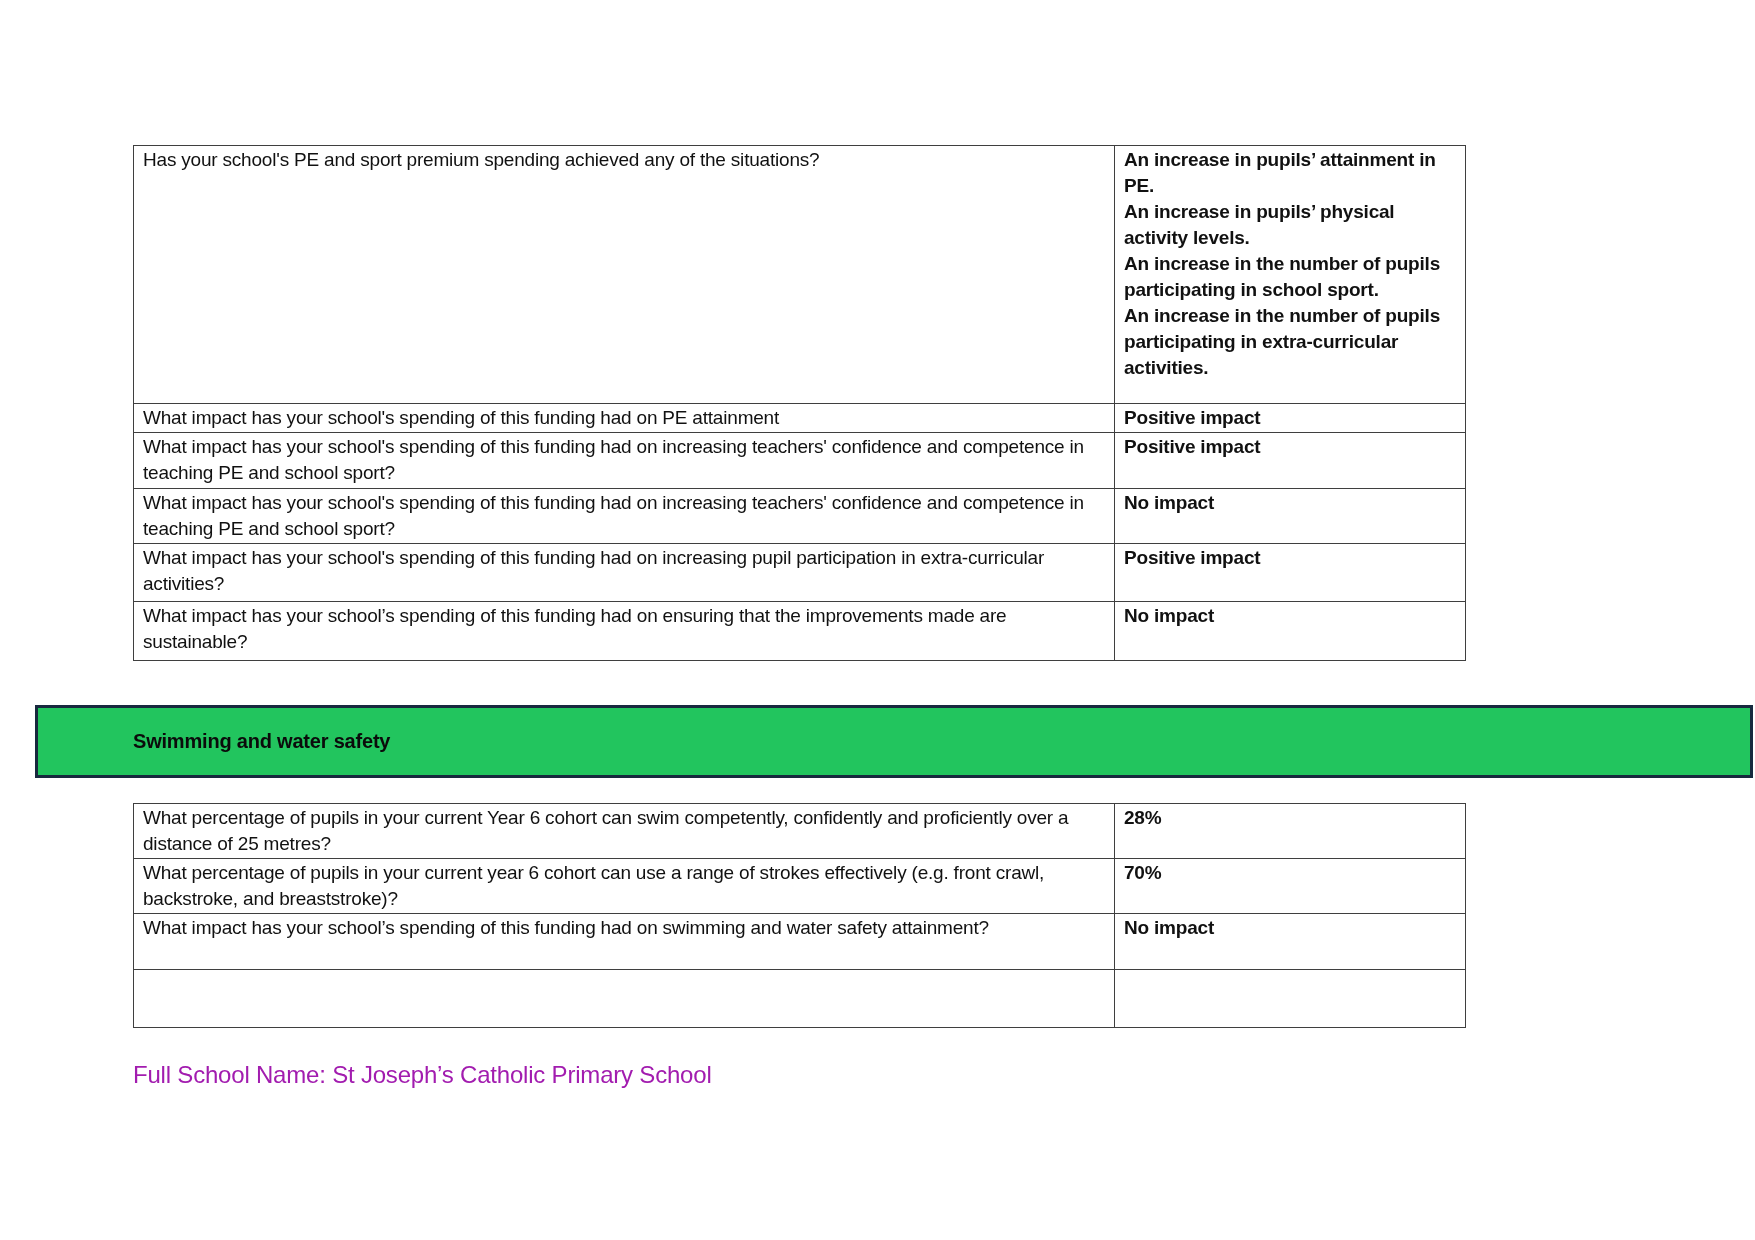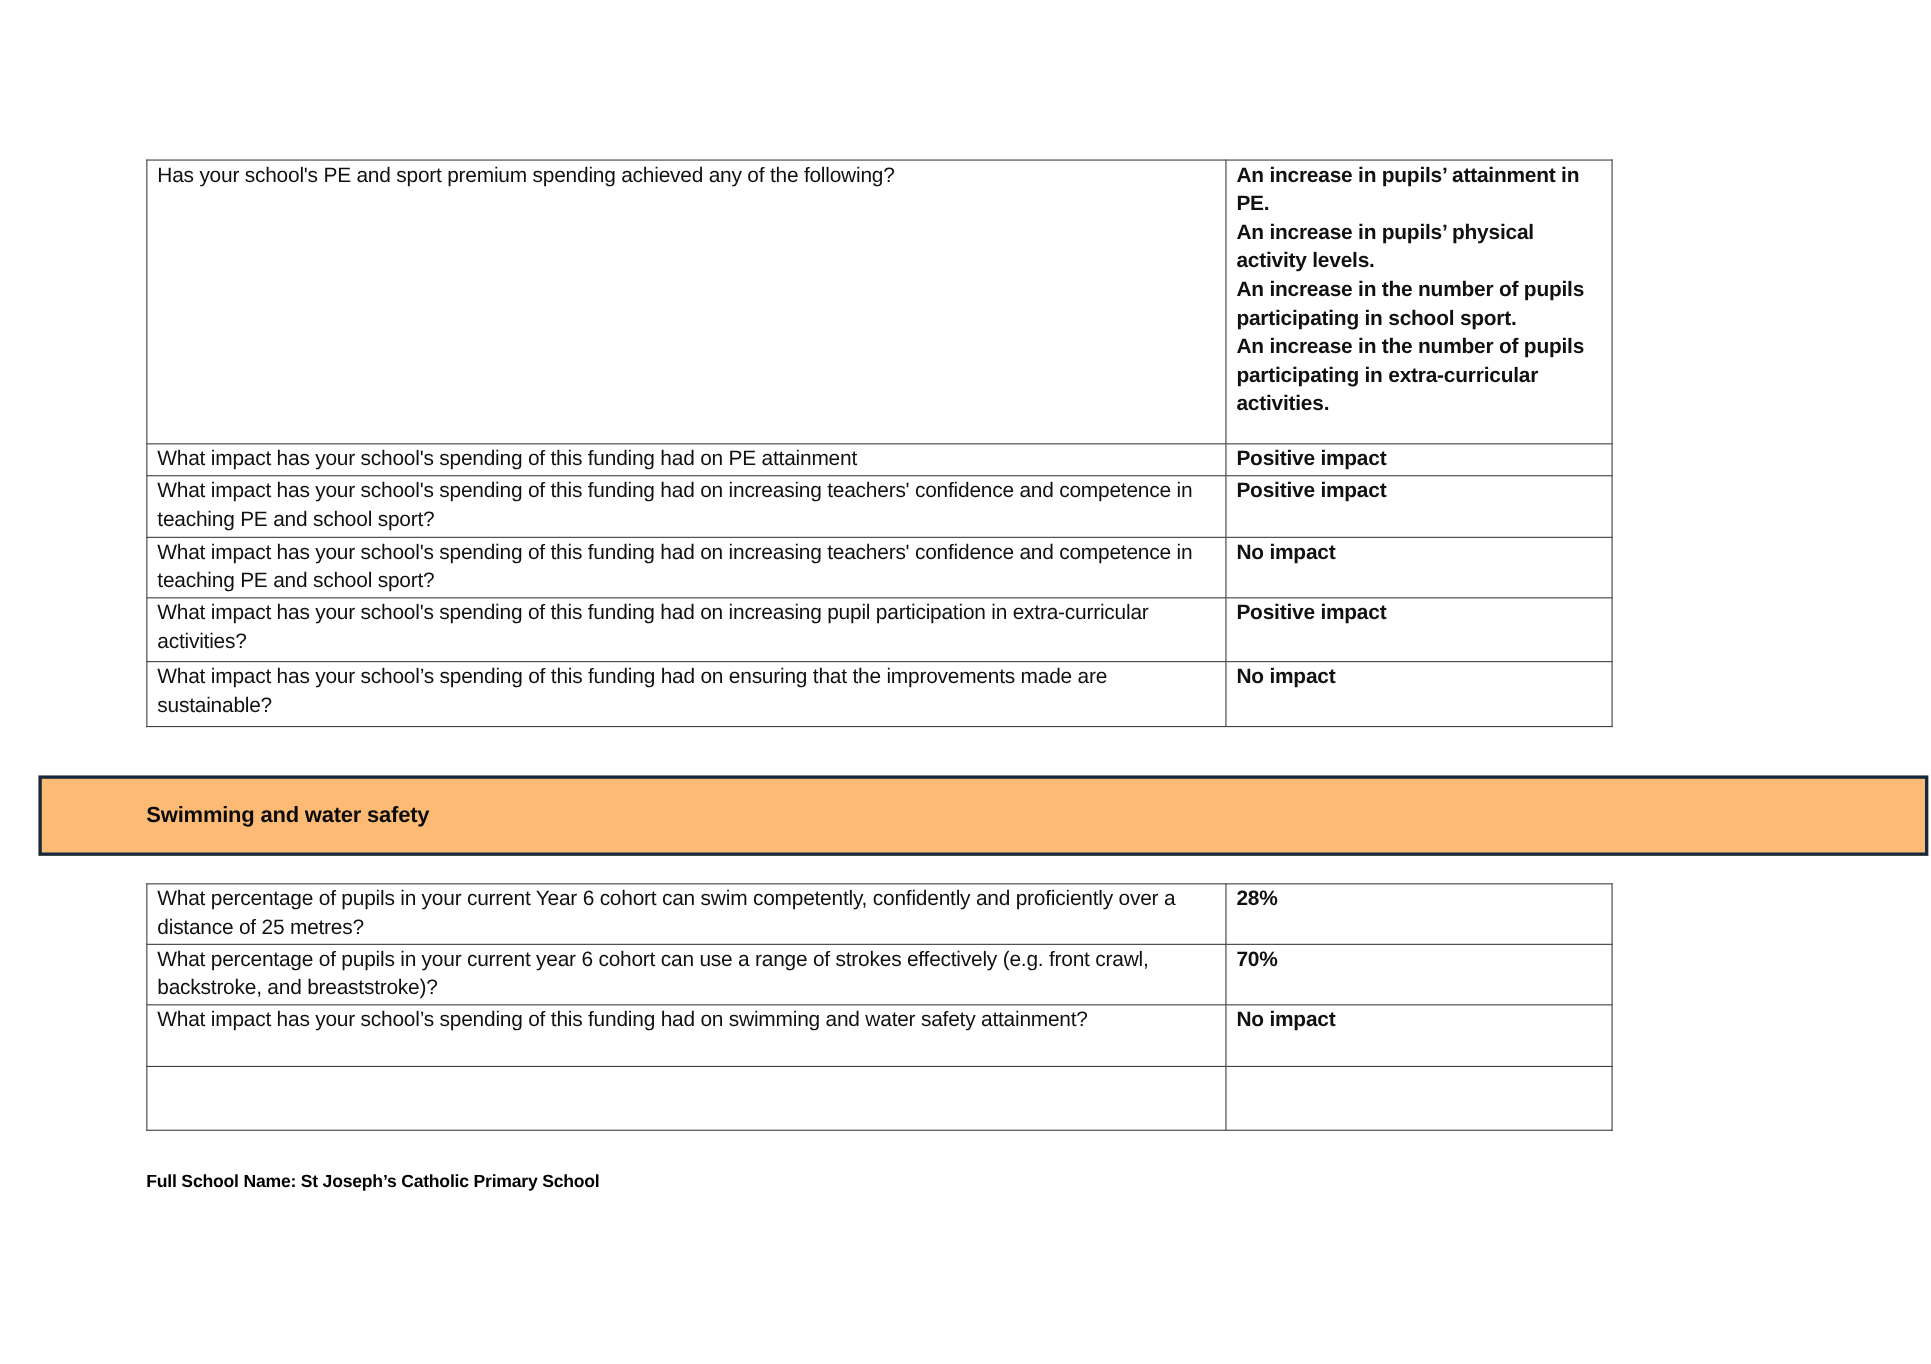--- a/index.html
+++ b/index.html
@@ -55,52 +55,52 @@
   #swim-table tr:nth-child(6) { height: 32px; }
 
   
   .section-banner {
     position: absolute;
     left: 35px;
     top: 705px;
     width: 1718px;
     height: 73px;
     box-sizing: border-box;
-    background: #fdba74;
+    background: #22c55e;
     border: 3px solid #17293e;
     display: flex;
     align-items: center;
   }
   .section-banner .banner-title {
     padding-left: 95px;
     font-size: 20px;
     font-weight: bold;
     color: #0b0b0b;
     letter-spacing: -0.2px;
   }
 
   
   .school-name-line {
     position: absolute;
     left: 133px;
     top: 1062px;
-    font-size: 16px;
+    font-size: 24px;
     line-height: 26px;
-    font-weight: bold;
+    font-weight: normal;
     letter-spacing: -0.2px;
-    color: #000000;
+    color: #a21caf;
   }
 </style>
 </head>
 <body>
 
 <table class="qa-table" id="impact-table">
   <tbody>
     <tr>
-      <td class="q-cell">Has your school's PE and sport premium spending achieved any of the following?</td>
+      <td class="q-cell">Has your school's PE and sport premium spending achieved any of the situations?</td>
       <td class="a-cell">An increase in pupils’ attainment in PE.
 An increase in pupils’ physical activity levels.
 An increase in the number of pupils participating in school sport.
 An increase in the number of pupils participating in extra-curricular activities.</td>
     </tr>
     <tr>
       <td class="q-cell">What impact has your school's spending of this funding had on PE attainment</td>
       <td class="a-cell">Positive impact</td>
     </tr>
     <tr>

